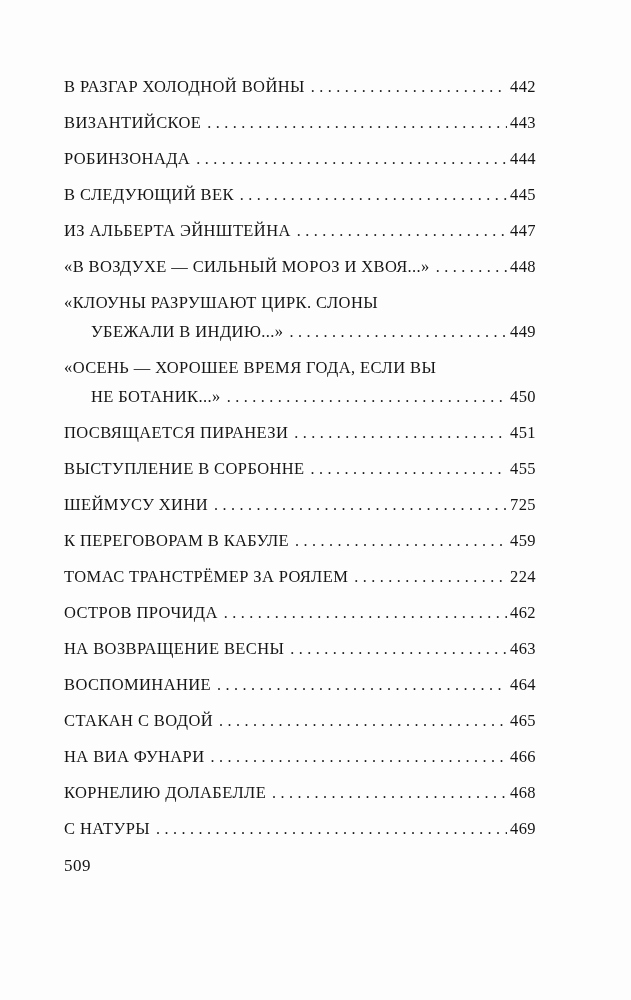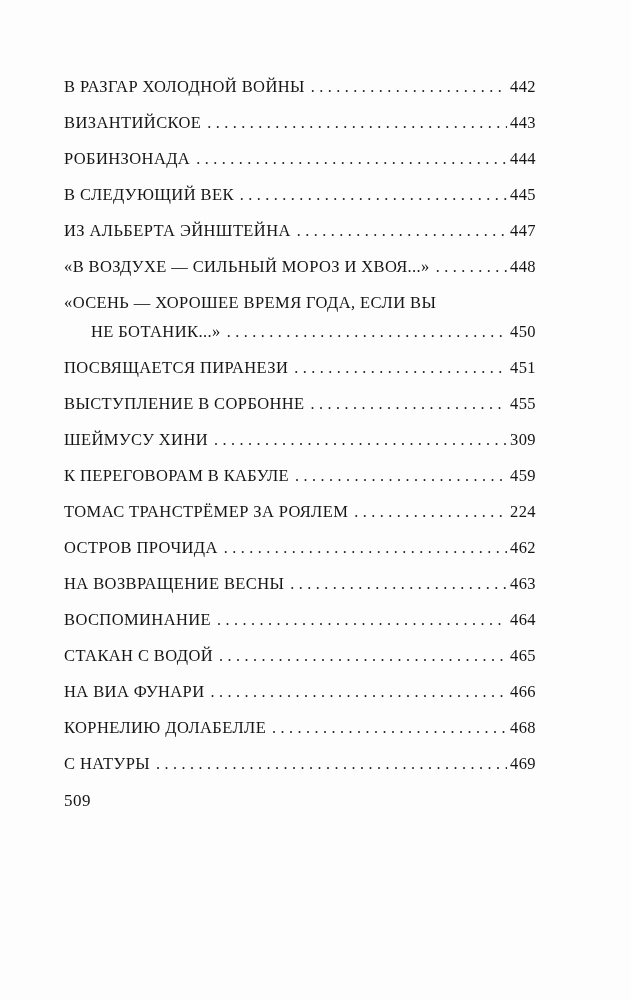--- a/index.html
+++ b/index.html
@@ -93,20 +93,30 @@
       </div>
       <div class="toc-entry">
         <div class="entry-line">
           <span class="entry-title">«В ВОЗДУХЕ — СИЛЬНЫЙ МОРОЗ И ХВОЯ...»</span>
           <span class="leader"></span>
           <span class="pagenum">448</span>
         </div>
       </div>
       <div class="toc-entry">
         <div class="entry-line">
+          <span class="entry-title">«КЛОУНЫ РАЗРУШАЮТ ЦИРК. СЛОНЫ</span>
+        </div>
+        <div class="entry-line continuation">
+          <span class="entry-title">УБЕЖАЛИ В ИНДИЮ...»</span>
+          <span class="leader"></span>
+          <span class="pagenum">449</span>
+        </div>
+      </div>
+      <div class="toc-entry">
+        <div class="entry-line">
           <span class="entry-title">«ОСЕНЬ — ХОРОШЕЕ ВРЕМЯ ГОДА, ЕСЛИ ВЫ</span>
         </div>
         <div class="entry-line continuation">
           <span class="entry-title">НЕ БОТАНИК...»</span>
           <span class="leader"></span>
           <span class="pagenum">450</span>
         </div>
       </div>
       <div class="toc-entry">
         <div class="entry-line">
@@ -119,21 +129,21 @@
         <div class="entry-line">
           <span class="entry-title">ВЫСТУПЛЕНИЕ В СОРБОННЕ</span>
           <span class="leader"></span>
           <span class="pagenum">455</span>
         </div>
       </div>
       <div class="toc-entry">
         <div class="entry-line">
           <span class="entry-title">ШЕЙМУСУ ХИНИ</span>
           <span class="leader"></span>
-          <span class="pagenum">309</span>
+          <span class="pagenum">725</span>
         </div>
       </div>
       <div class="toc-entry">
         <div class="entry-line">
           <span class="entry-title">К ПЕРЕГОВОРАМ В КАБУЛЕ</span>
           <span class="leader"></span>
           <span class="pagenum">459</span>
         </div>
       </div>
       <div class="toc-entry">

